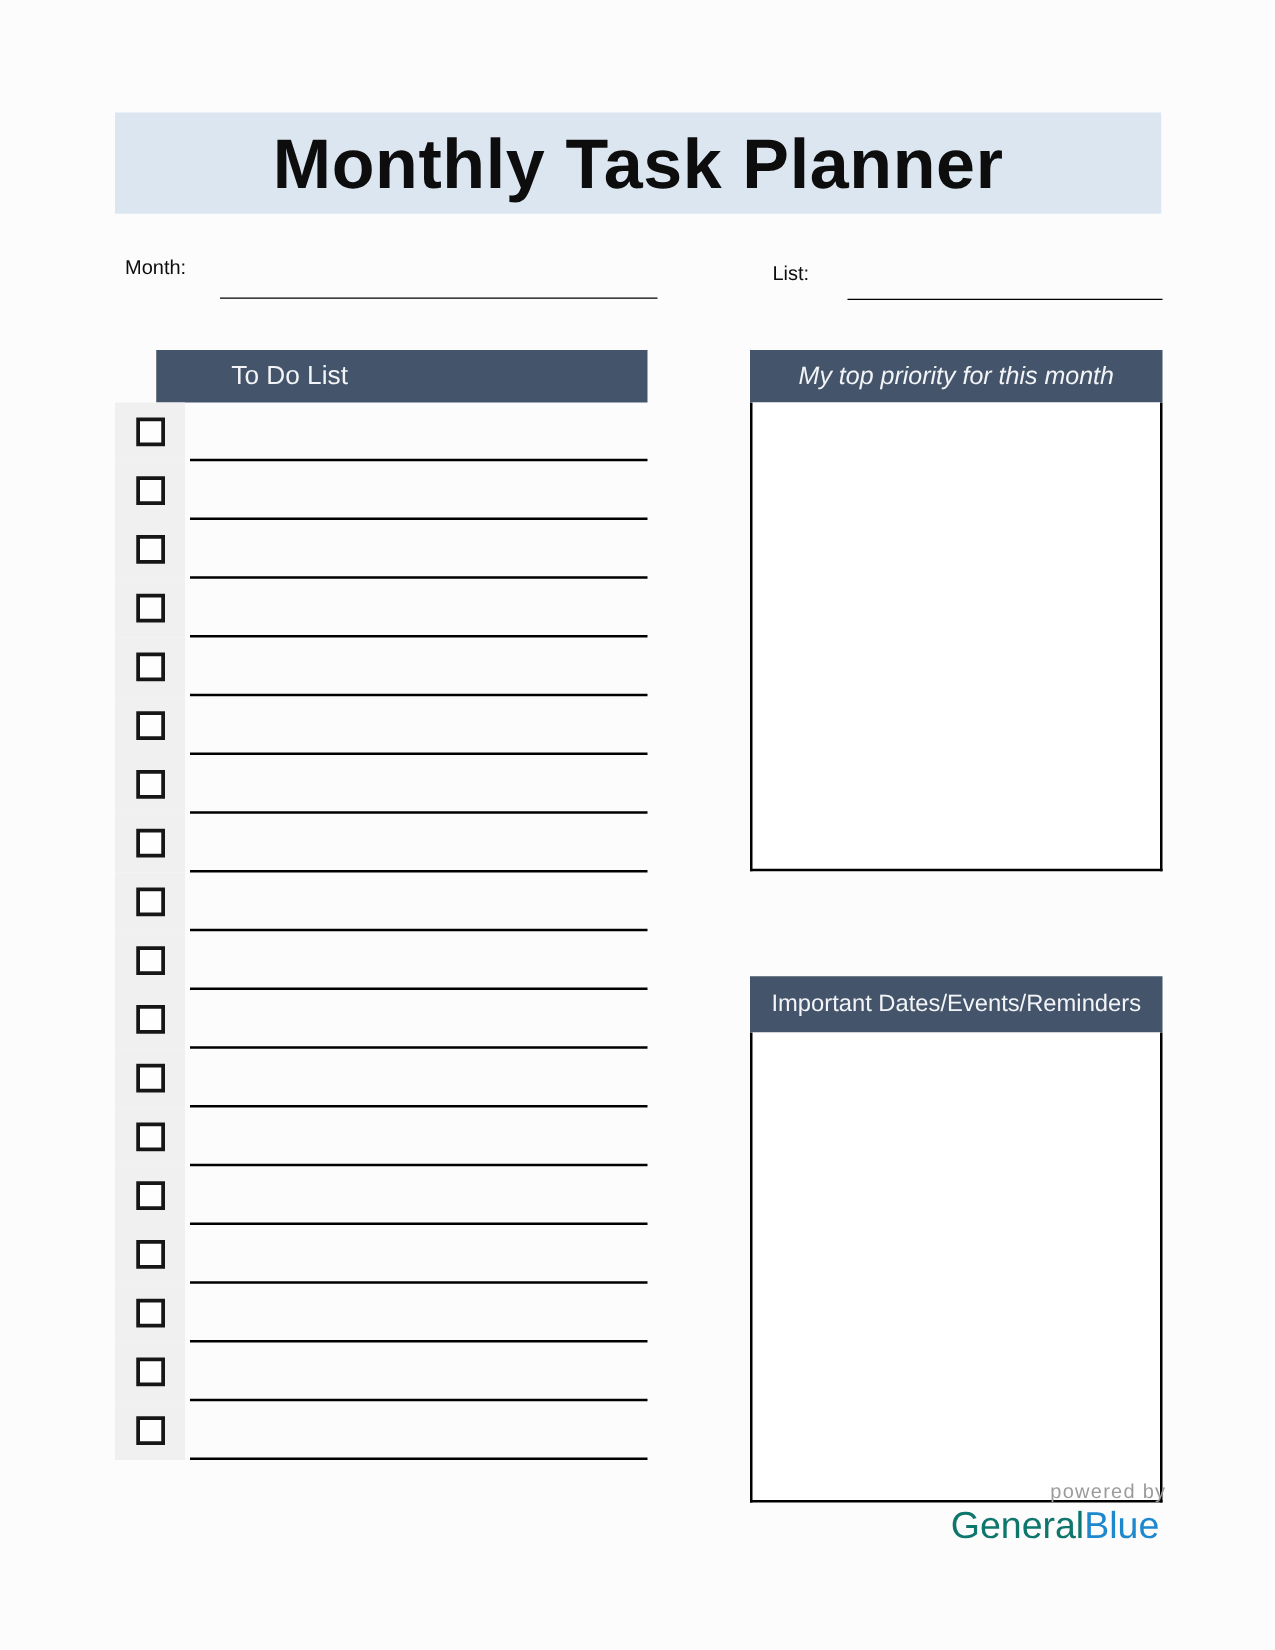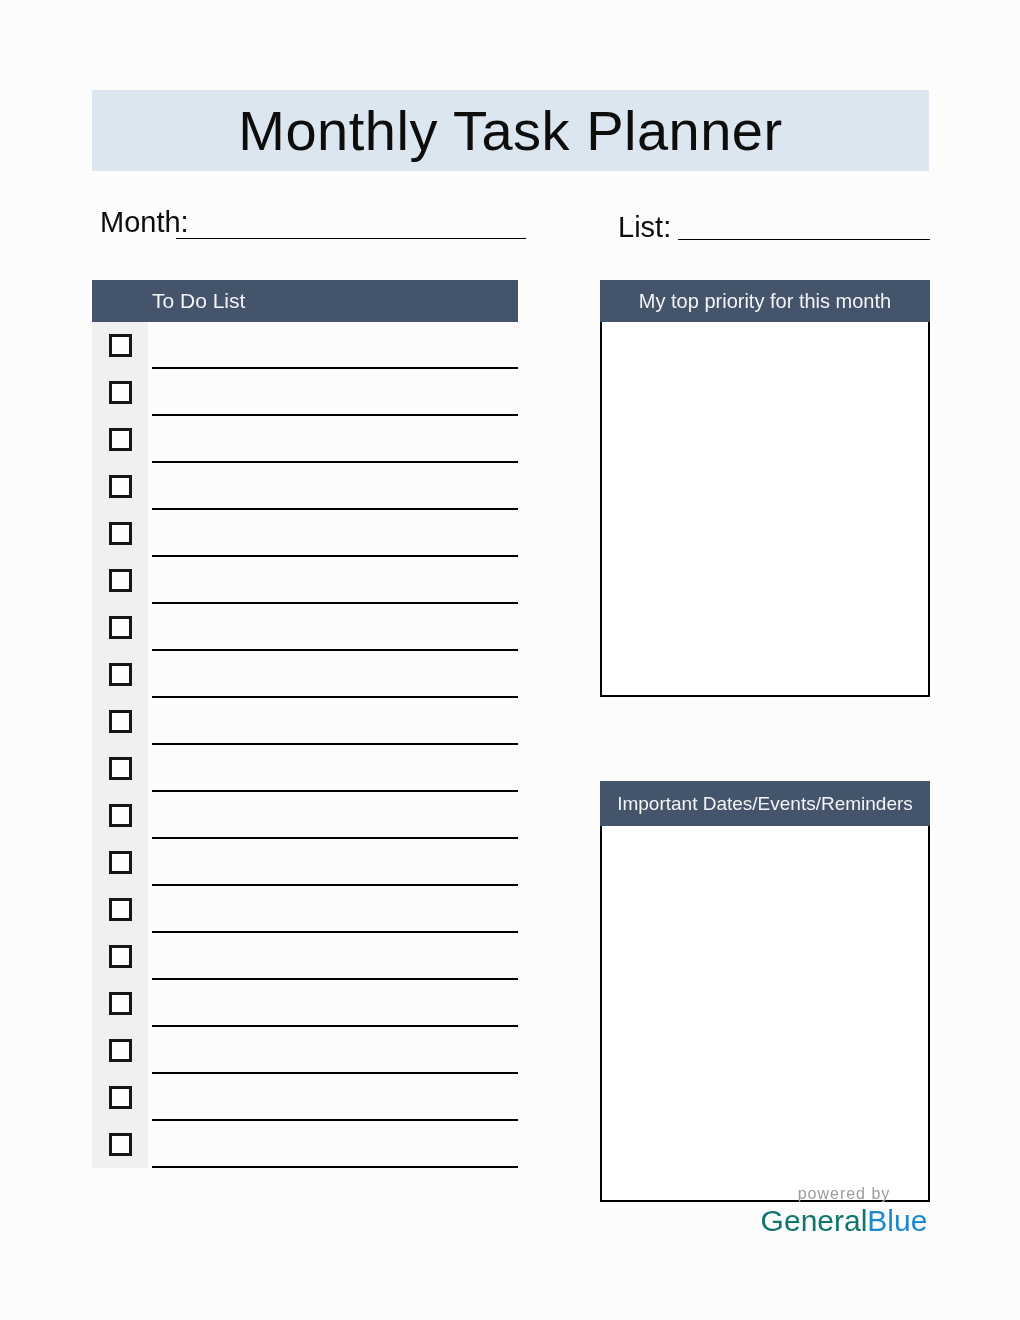--- a/index.html
+++ b/index.html
@@ -19,46 +19,46 @@
     position: absolute;
     left: 92px; top: 90px;
     width: 837px; height: 81px;
     background: var(--title-band-bg, #dce6f1);
     display: flex;
     align-items: center;
     justify-content: center;
   }
   .title-band h1 {
     font-size: 56px;
-    font-weight: 400;
+    font-weight: 700;
     letter-spacing: 0.5px;
     color: #0d0d0d;
     white-space: nowrap;
   }
 
   
-  .field-label { position: absolute; font-size: 29px; color: #0d0d0d; }
+  .field-label { position: absolute; font-size: 16px; color: #0d0d0d; }
   .month-label { left: 100px; top: 206px; }
   .year-label  { left: 618px; top: 211px; }
   .field-line  { position: absolute; border-bottom: 1.5px solid #000; height: 1px; }
   .month-line  { left: 176px; top: 238px; width: 350px; }
   .year-line   { left: 678px; top: 239px; width: 252px; }
 
   
   .section-header {
     background: var(--section-header-bg, #44546a);
     color: var(--section-header-text, #f2f4f7);
     font-size: 21px;
     display: flex;
     align-items: center;
   }
 
   
   .todo-section { position: absolute; left: 92px; top: 280px; width: 426px; }
-  .todo-header  { height: 42px; padding-left: 60px; }
+  .todo-header  { height: 42px; padding-left: 60px; margin-left: 33px; }
   .todo-rows    { width: 100%; }
   .todo-row {
     display: grid;
     grid-template-columns: 56px 4px 1fr;
     height: 47px;
   }
   .cbcell {
     background: var(--checkbox-column-bg, #f0f0f0);
     display: flex;
     align-items: center;
@@ -69,21 +69,21 @@
     border: 3px solid #161616;
     background: #fefefe;
     display: block;
   }
   .gapcell { background: transparent; }
   .linecell { border-bottom: 2px solid #000; }
 
   
   .side-box { position: absolute; left: 600px; width: 330px; }
   .side-box .section-header { height: 42px; justify-content: center; font-size: 20px; }
-  .priority-box { top: 280px; }
+  .priority-box { top: 280px; font-style: italic; }
   .priority-box .box-body { height: 375px; }
   .dates-box { top: 745px; margin-top: 36px; }
   .dates-box .section-header { height: 45px; font-size: 19px; }
   .dates-box .box-body { height: 376px; }
   .box-body {
     background: #fff;
     border: 2px solid #000;
     border-top: none;
     width: 100%;
     padding: 8px;
@@ -99,20 +99,21 @@
     width: 178px;
     text-align: center;
     line-height: 1;
   }
   .powered-by {
     font-size: 16px;
     color: var(--powered-by-gray, #9b9b9b);
     letter-spacing: 1px;
     display: block;
     margin-bottom: 4px;
+    text-align: right;
   }
   .brand {
     font-size: 30px;
     white-space: nowrap;
   }
   .brand-part1 { color: #0f766e; }
   .brand-part2 { color: var(--brand-blue, #1e88cf); }
 </style>
 </head>
 <body>

